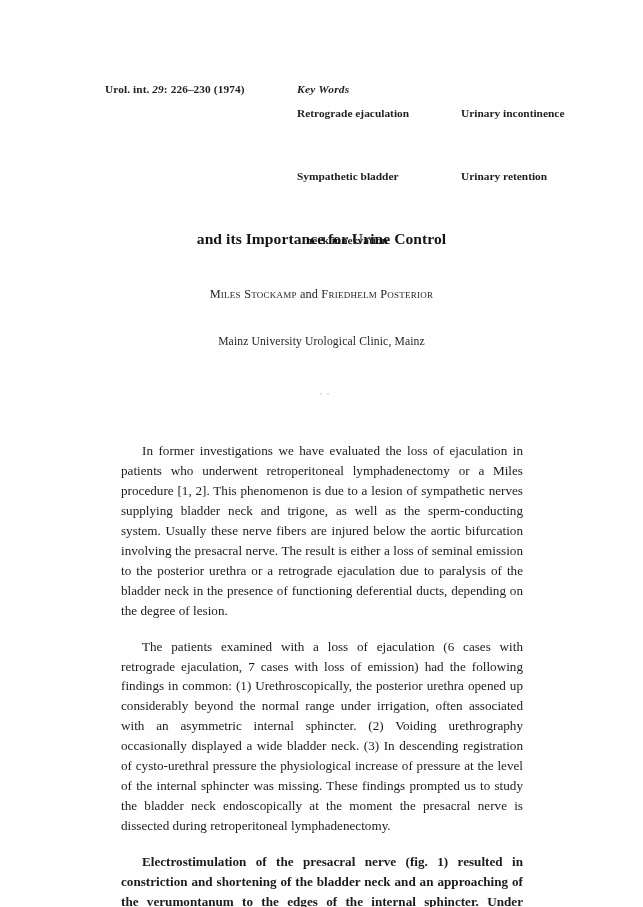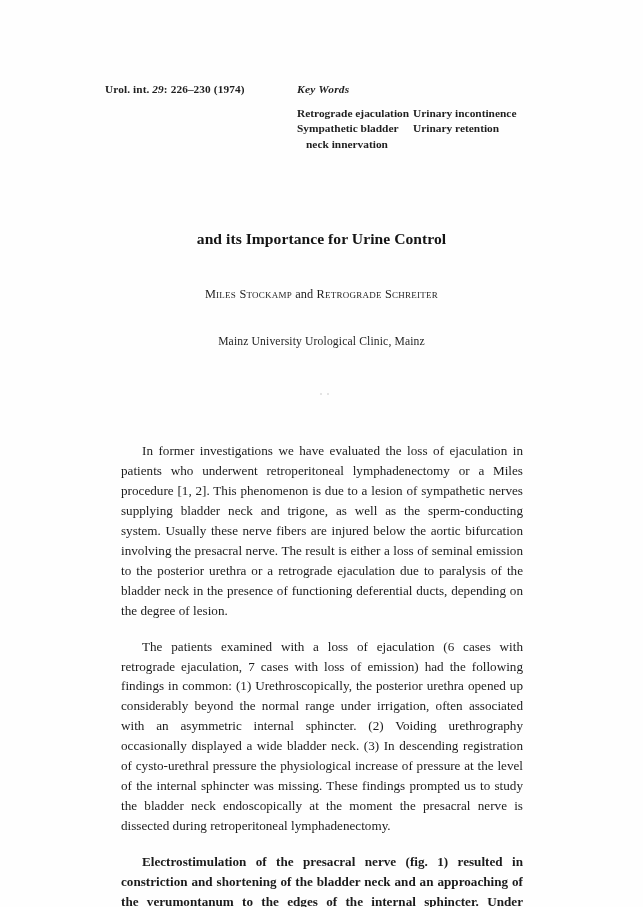--- a/index.html
+++ b/index.html
@@ -55,20 +55,21 @@
   .kw-heading {
     font-style: italic;
     letter-spacing: 0.3px;
     margin-bottom: 9px;
   }
   .kw-grid {
     display: grid;
     grid-template-columns: 116px auto;
     column-gap: 0px;
     row-gap: 0px;
+    gap: 48px;
   }
   .kw-cell {
     white-space: nowrap;
   }
   .kw-cont {
     padding-left: 9px;
   }
 
   
   .title-block {
@@ -180,21 +181,21 @@
         <div class="kw-cell kw-cont">neck innervation</div>
         <div class="kw-cell"></div>
       </div>
     </div>
   </div>
 
   <div class="title-block">
     <div class="title-line">and its Importance for Urine Control</div>
   </div>
 
-  <div class="authors"><span>Miles Stockamp</span><span class="conj"> and </span><span>Retrograde Schreiter</span></div>
+  <div class="authors"><span>Miles Stockamp</span><span class="conj"> and </span><span>Friedhelm Posterior</span></div>
 
   <div class="affiliation">Mainz University Urological Clinic, Mainz</div>
 
   <div class="scan-speck">
     <i></i>
       <i></i>
   </div>
 
   <div class="body-text">
     <p>In former investigations we have evaluated the loss of ejaculation in patients who underwent retroperitoneal lymphadenectomy or a Miles procedure [1, 2]. This phenomenon is due to a lesion of sympathetic nerves supplying bladder neck and trigone, as well as the sperm-conducting system. Usually these nerve fibers are injured below the aortic bifurcation involving the presacral nerve. The result is either a loss of seminal emission to the posterior urethra or a retrograde ejaculation due to paralysis of the bladder neck in the presence of functioning deferential ducts, depending on the degree of lesion.</p>

